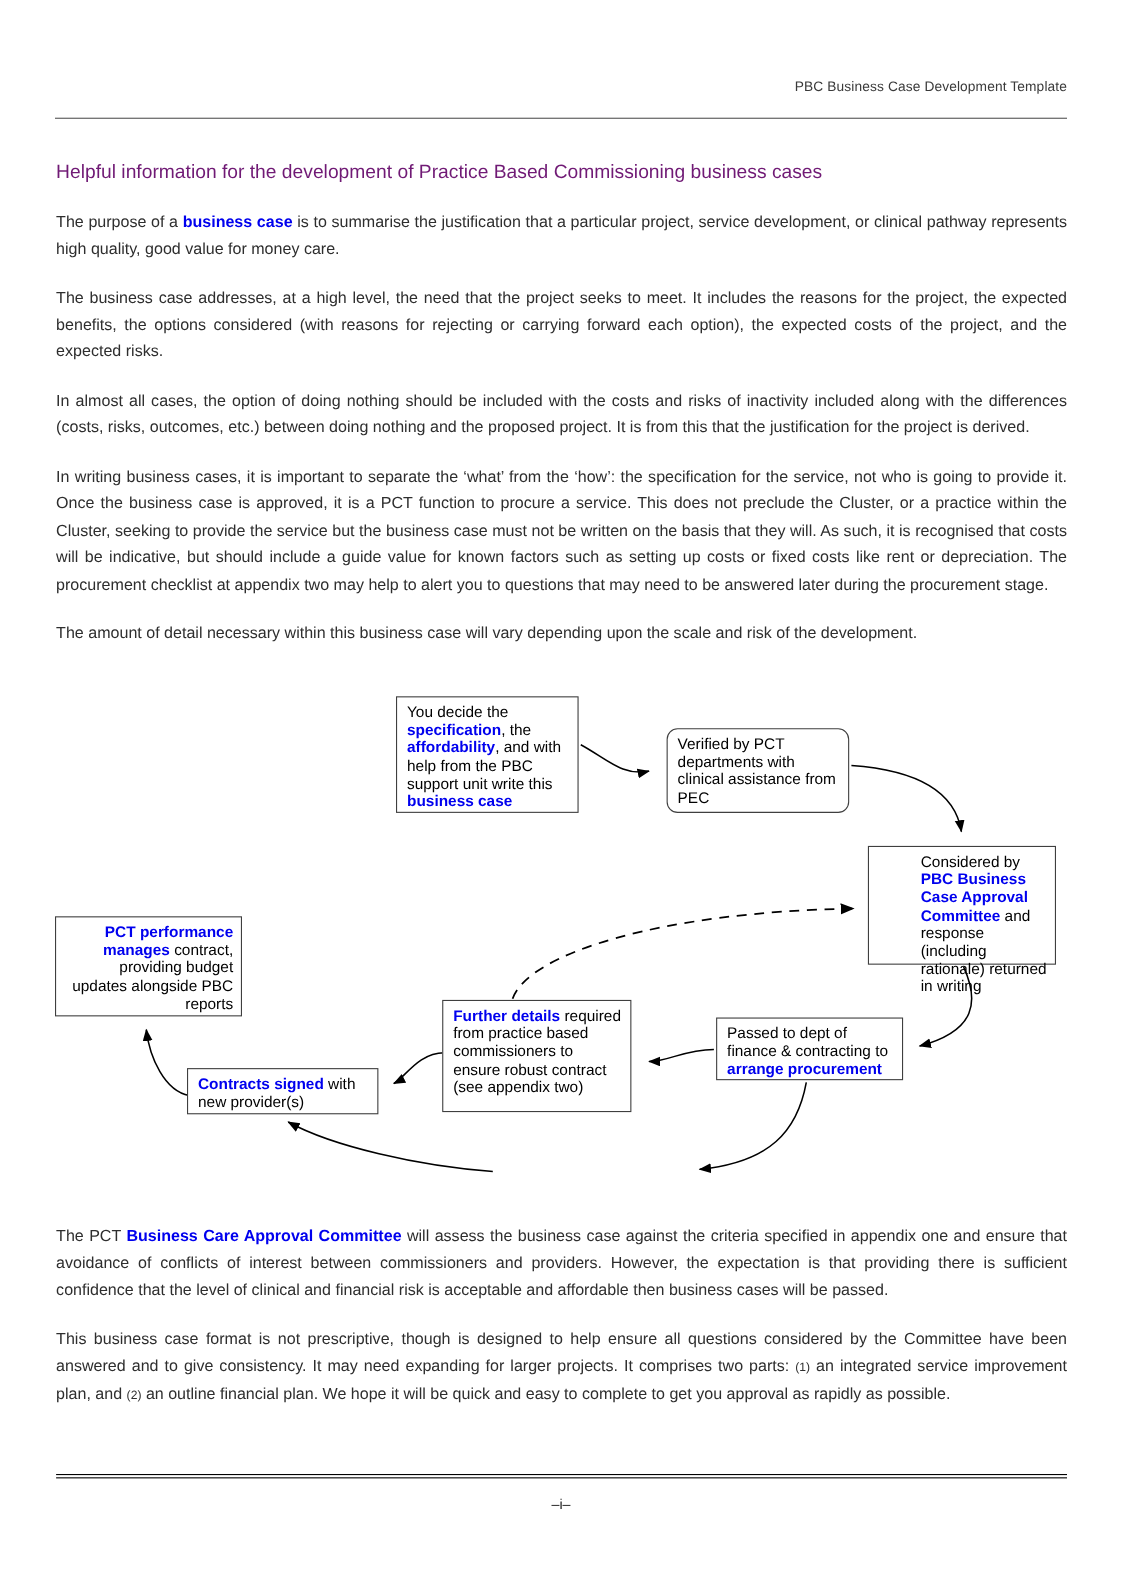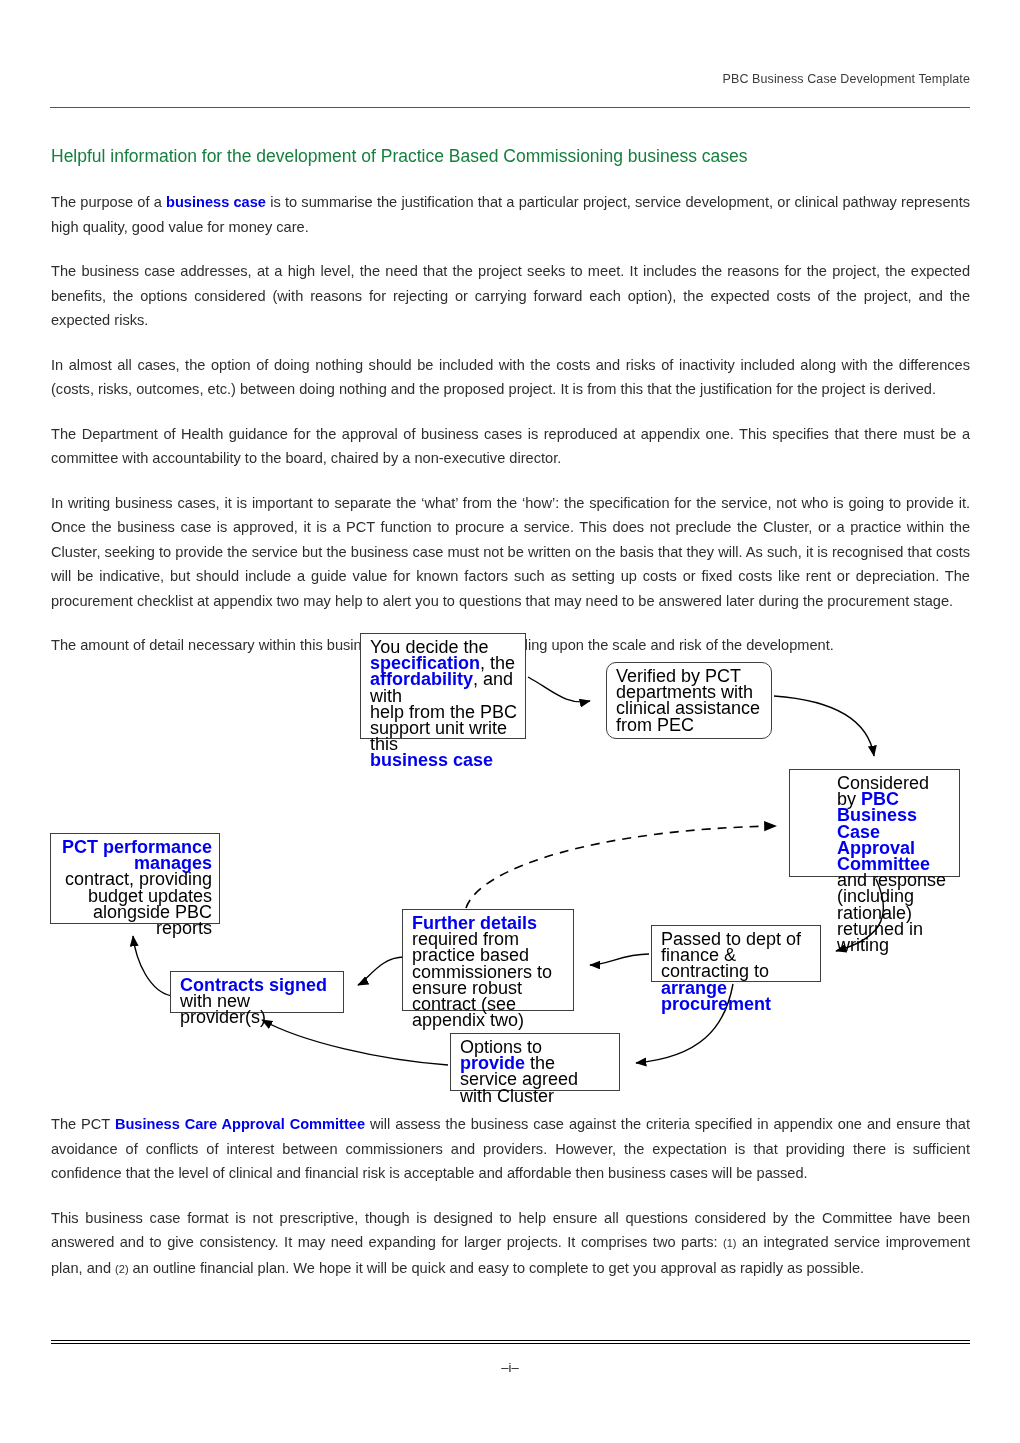--- a/index.html
+++ b/index.html
@@ -41,21 +41,21 @@
   }
 
   
   .doc-title {
     position: absolute;
     top: 122px;
     left: 51px;
     width: 910px;
     font-size: 17.5px;
     font-weight: normal;
-    color: #15803d;
+    color: #701a75;
     line-height: 1.25;
   }
 
   
   .body-col {
     position: absolute;
     left: 51px;
     width: 919px;
     font-size: 14.6px;
     line-height: 24.5px;
@@ -93,21 +93,21 @@
     width: 1020px;
     height: 1443px;
     overflow: visible;
   }
 
   .node {
     position: absolute;
     box-sizing: border-box;
     border: 1px solid #3f3f3f;
     background: #ffffff;
-    font-size: 18px;
+    font-size: 14px;
     line-height: 16.2px;
     color: #000000;
     padding: 5px 7px 5px 9px;
     pointer-events: auto;
   }
   .node .b {
     color: #0000ee;
     font-weight: bold;
   }
 
@@ -155,21 +155,20 @@
 
   <div class="running-head">PBC Business Case Development Template</div>
   <div class="header-rule"></div>
 
   <h1 class="doc-title">Helpful information for the development of Practice Based Commissioning business cases</h1>
 
   <div class="body-col" id="intro-block">
     <p><span>The purpose of a </span><span class="kw">business case</span><span> is to summarise the justification that a particular project, service development, or clinical pathway represents high quality, good value for money care.</span></p>
     <p>The business case addresses, at a high level, the need that the project seeks to meet. It includes the reasons for the project, the expected benefits, the options considered (with reasons for rejecting or carrying forward each option), the expected costs of the project, and the expected risks.</p>
     <p>In almost all cases, the option of doing nothing should be included with the costs and risks of inactivity included along with the differences (costs, risks, outcomes, etc.) between doing nothing and the proposed project. It is from this that the justification for the project is derived.</p>
-    <p>The Department of Health guidance for the approval of business cases is reproduced at appendix one. This specifies that there must be a committee with accountability to the board, chaired by a non-executive director.</p>
     <p>In writing business cases, it is important to separate the ‘what’ from the ‘how’: the specification for the service, not who is going to provide it. Once the business case is approved, it is a PCT function to procure a service. This does not preclude the Cluster, or a practice within the Cluster, seeking to provide the service but the business case must not be written on the basis that they will. As such, it is recognised that costs will be indicative, but should include a guide value for known factors such as setting up costs or fixed costs like rent or depreciation. The procurement checklist at appendix two may help to alert you to questions that may need to be answered later during the procurement stage.</p>
     <p>The amount of detail necessary within this business case will vary depending upon the scale and risk of the development.</p>
   </div>
 
   <div id="diagram">
 
     <svg viewBox="0 0 1020 1443" aria-hidden="true">
       <defs>
         <marker id="ah" markerWidth="9" markerHeight="9" refX="7.4" refY="3.2" orient="auto" markerUnits="strokeWidth">
           <path d="M0,0 L8,3.2 L0,6.4 z" fill="#000000"></path>
@@ -221,23 +220,20 @@
     </div>
 
     <div class="node" id="node-passed">
       <span>Passed to dept of finance &amp; contracting to </span><span class="b">arrange procurement</span>
     </div>
 
     <div class="node" id="node-contracts">
       <span class="b">Contracts signed</span><span> with new provider(s)</span>
     </div>
 
-    <div class="node" id="node-options">
-      <span>Options to </span><span class="b">provide</span><span> the service agreed with Cluster</span>
-    </div>
 
   </div>
 
   <div class="body-col" id="closing-block">
     <p><span>The PCT </span><span class="kw">Business Care Approval Committee</span><span> will assess the business case against the criteria specified in appendix one and ensure that avoidance of conflicts of interest between commissioners and providers. However, the expectation is that providing there is sufficient confidence that the level of clinical and financial risk is acceptable and affordable then business cases will be passed.</span></p>
     <p><span>This business case format is not prescriptive, though is designed to help ensure all questions considered by the Committee have been answered and to give consistency. It may need expanding for larger projects. It comprises two parts: </span><span class="subnum">(1)</span><span> an integrated service improvement plan, and </span><span class="subnum">(2)</span><span> an outline financial plan. We hope it will be quick and easy to complete to get you approval as rapidly as possible.</span></p>
   </div>
 
   <div class="footer-rule-top"></div>
   <div class="footer-rule-bot"></div>

